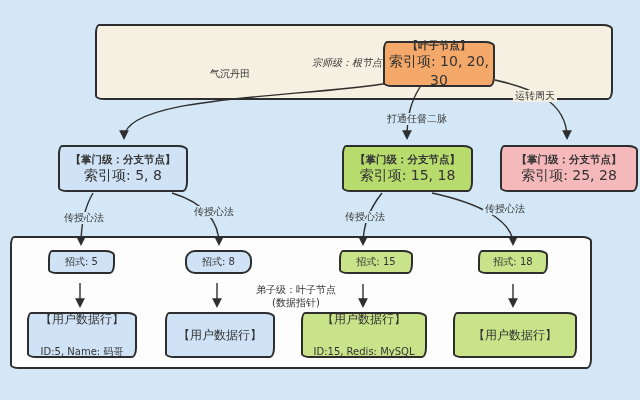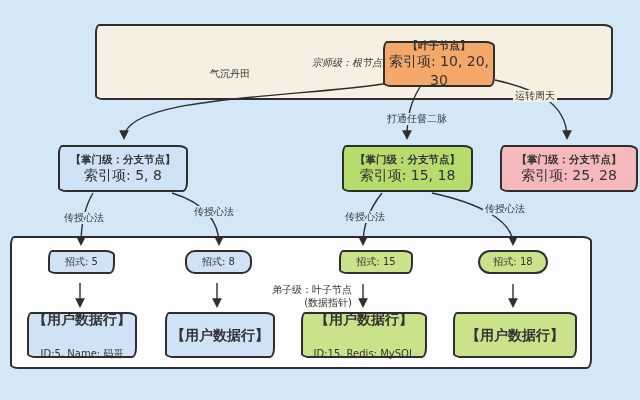--- a/index.html
+++ b/index.html
@@ -30,45 +30,45 @@
   .node .t{font-weight:bold;font-size:10.5px;}
   .node .s{font-size:14px;}
   .root-node{left:383px;top:41px;width:112px;height:46px;background:#f4a96a;}
   .branch-blue {left:58px; top:145px;width:130px;height:47px;background:#cfe2f6;}
   .branch-green{left:342px;top:145px;width:131px;height:47px;background:#b7db6d;}
   .branch-pink {left:500px;top:145px;width:138px;height:47px;background:#f6b9bb;}
   .keybox{height:24px;top:250px;font-size:10px;}
   .key-5 {left:48px; width:67px;background:#cfe2f6;}
   .key-8 {left:185px;width:67px;background:#cfe2f6;border-radius:10px;}
   .key-15{left:328px;width:74px;background:#c8e389;margin-left:11px;}
-  .key-18{left:478px;width:70px;background:#c8e389;border-radius:12px;}
+  .key-18{left:478px;width:70px;background:#c8e389;}
   .rowbox{height:46px;top:312px;}
   .row-5 {left:27px; width:110px;background:#cfe2f6;}
   .row-8 {left:165px;width:110px;background:#cfe2f6;}
   .row-15{left:301px;width:126px;background:#c8e389;}
   .row-18{left:453px;width:124px;background:#c8e389;}
-  .rowbox .t{font-weight:bold;font-size:14px;}
+  .rowbox .t{font-weight:normal;font-size:12px;}
   .rowbox .s{font-size:10px;margin-top:18px;}
   .lbl{
     position:absolute;font-size:10px;white-space:nowrap;
     line-height:1.2;
   }
   .lbl.on-band{background:#f5f0e1;padding:0 2px;}
   .lbl.on-bg{background:#d3e7f6;padding:0 2px;}
   .root-level-lbl{left:310px;top:57px;width:72px;text-align:right;font-style:italic;}
   .edge-left  {left:208px;top:68px;}
   .edge-mid   {left:385px;top:107px;margin-top:6px;}
   .edge-right {left:513px;top:90px;}
   .mentor-1{left:62px; top:212px;}
   .mentor-2{left:192px;top:206px;}
   .mentor-3{left:343px;top:211px;}
   .mentor-4{left:483px;top:203px;}
   .leaf-note{
     position:absolute;left:240px;top:283px;width:112px;
-    text-align:right;font-size:10px;line-height:1.3;
+    text-align:center;font-size:10px;line-height:1.3;
   }
   svg.wires{position:absolute;left:0;top:0;pointer-events:none;}
 </style>
 </head>
 <body>
 
 <div id="stage">
 
   <div class="band top sketch"></div>
 

